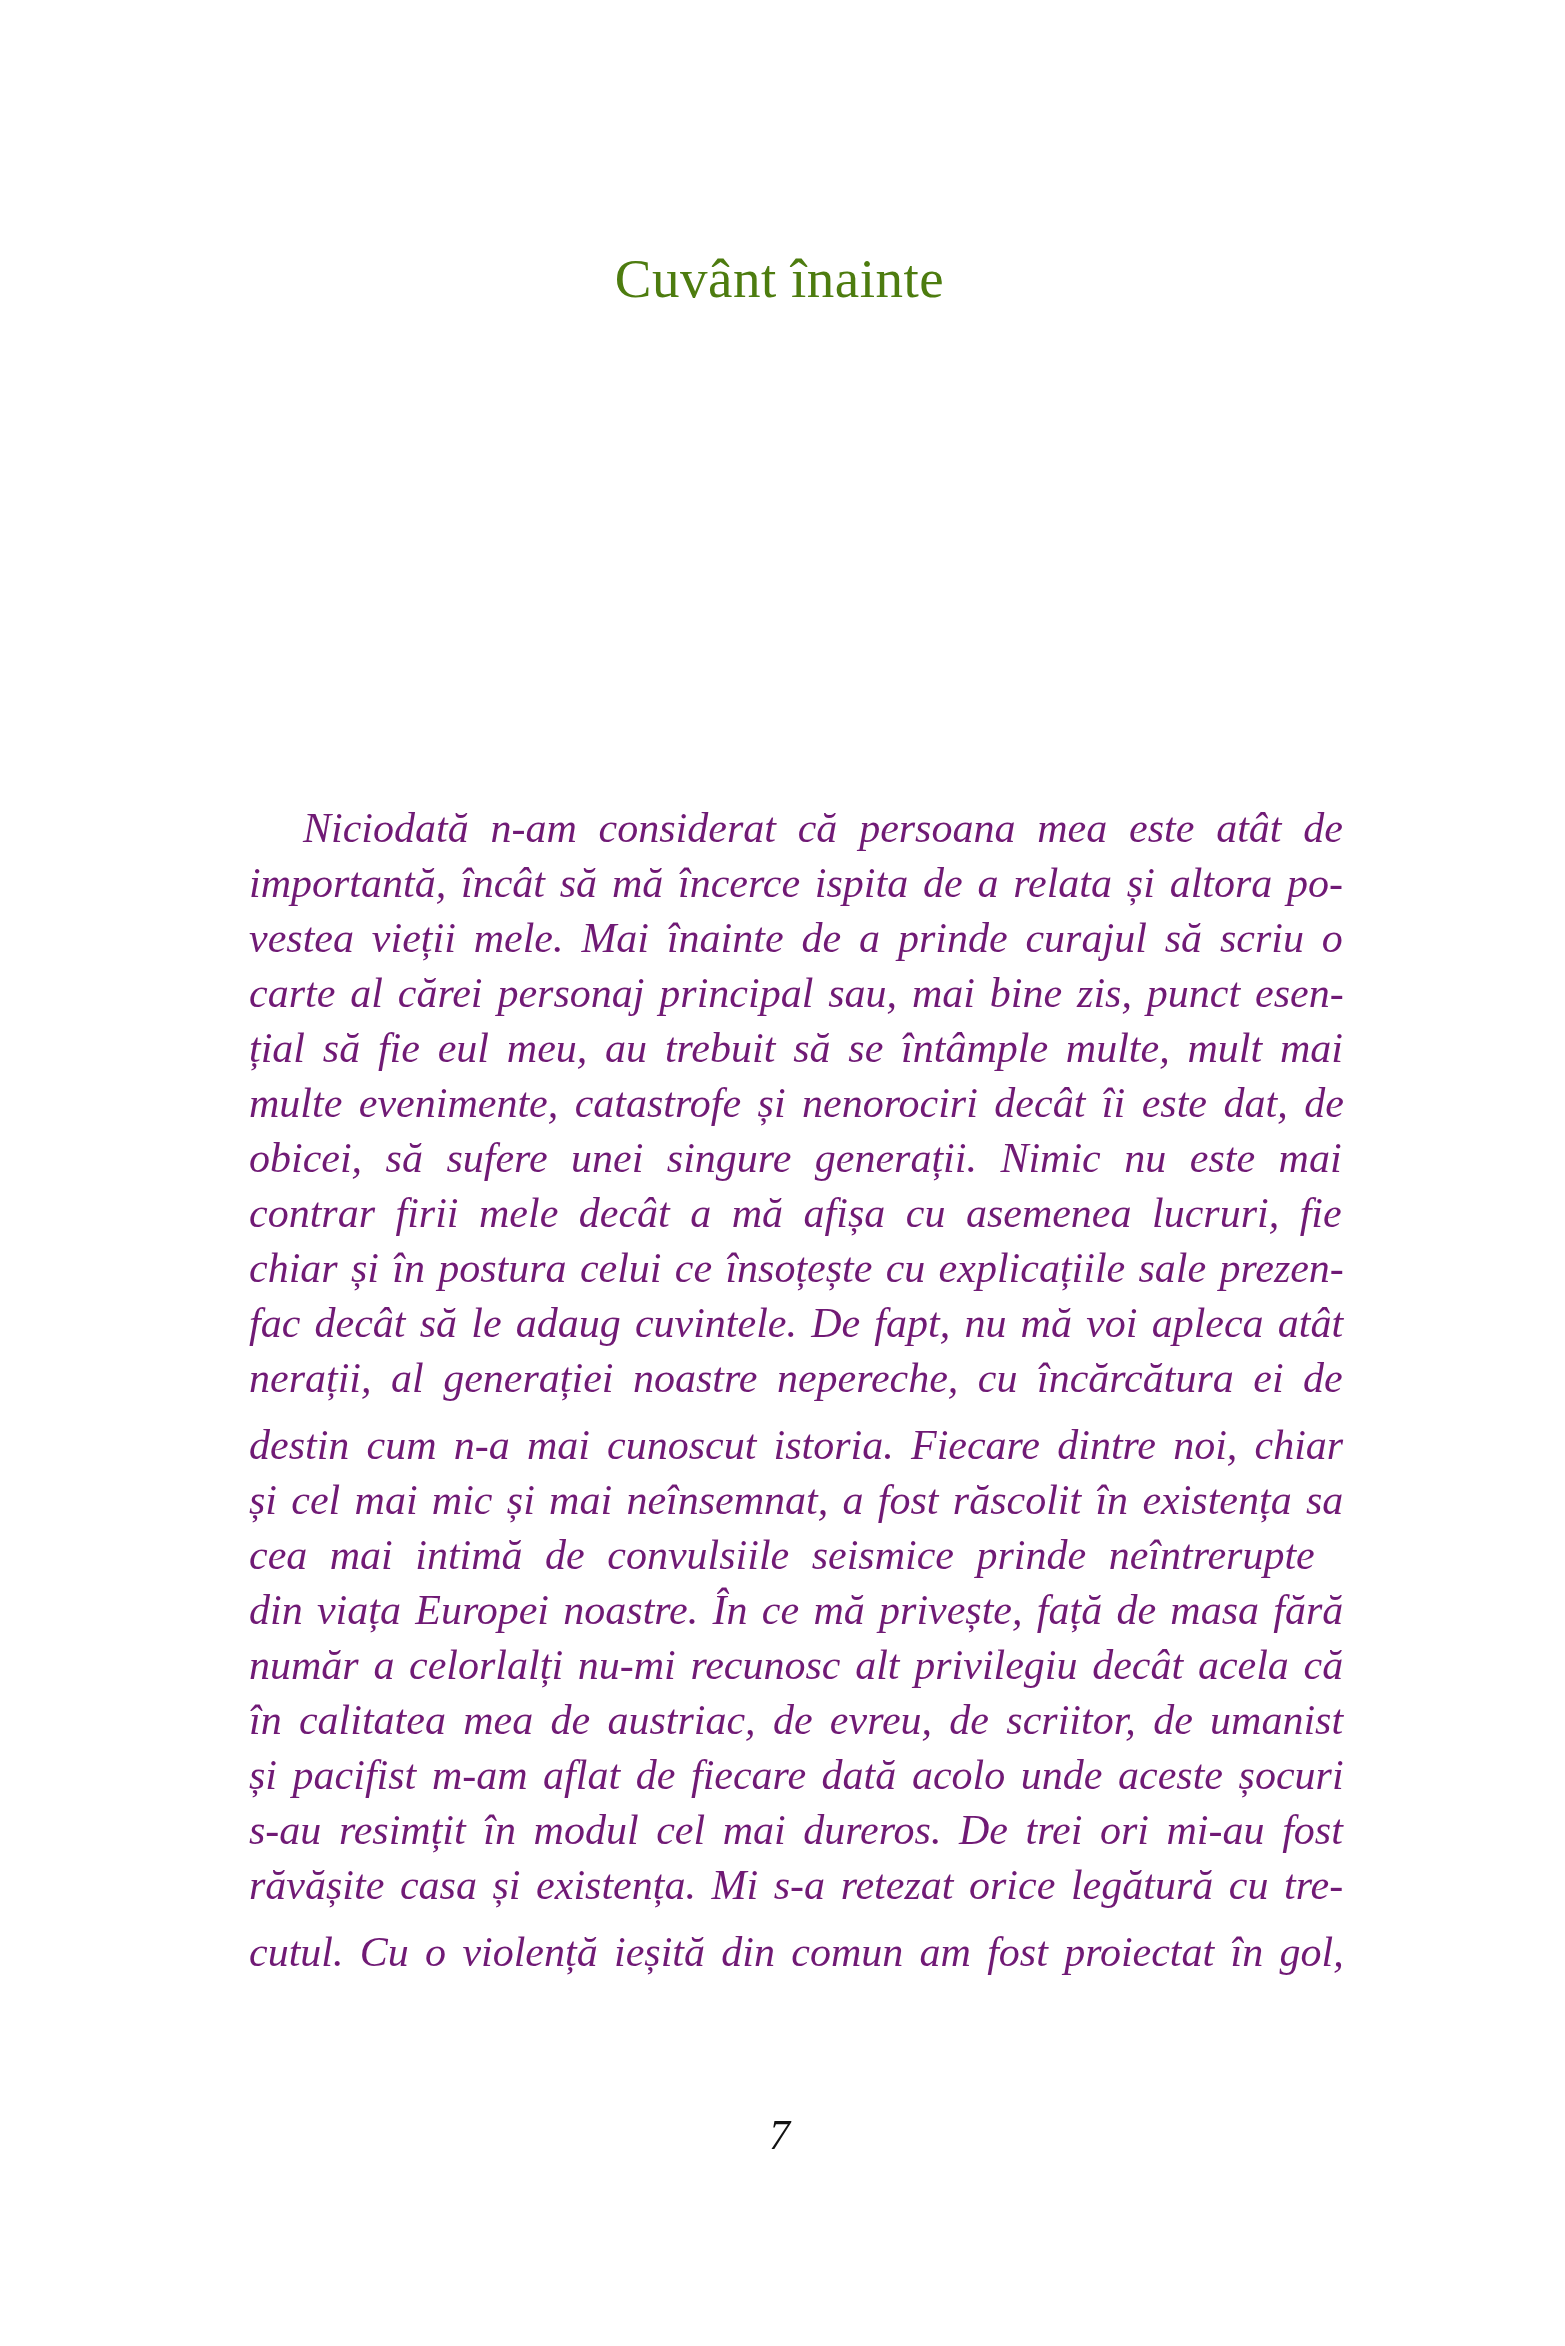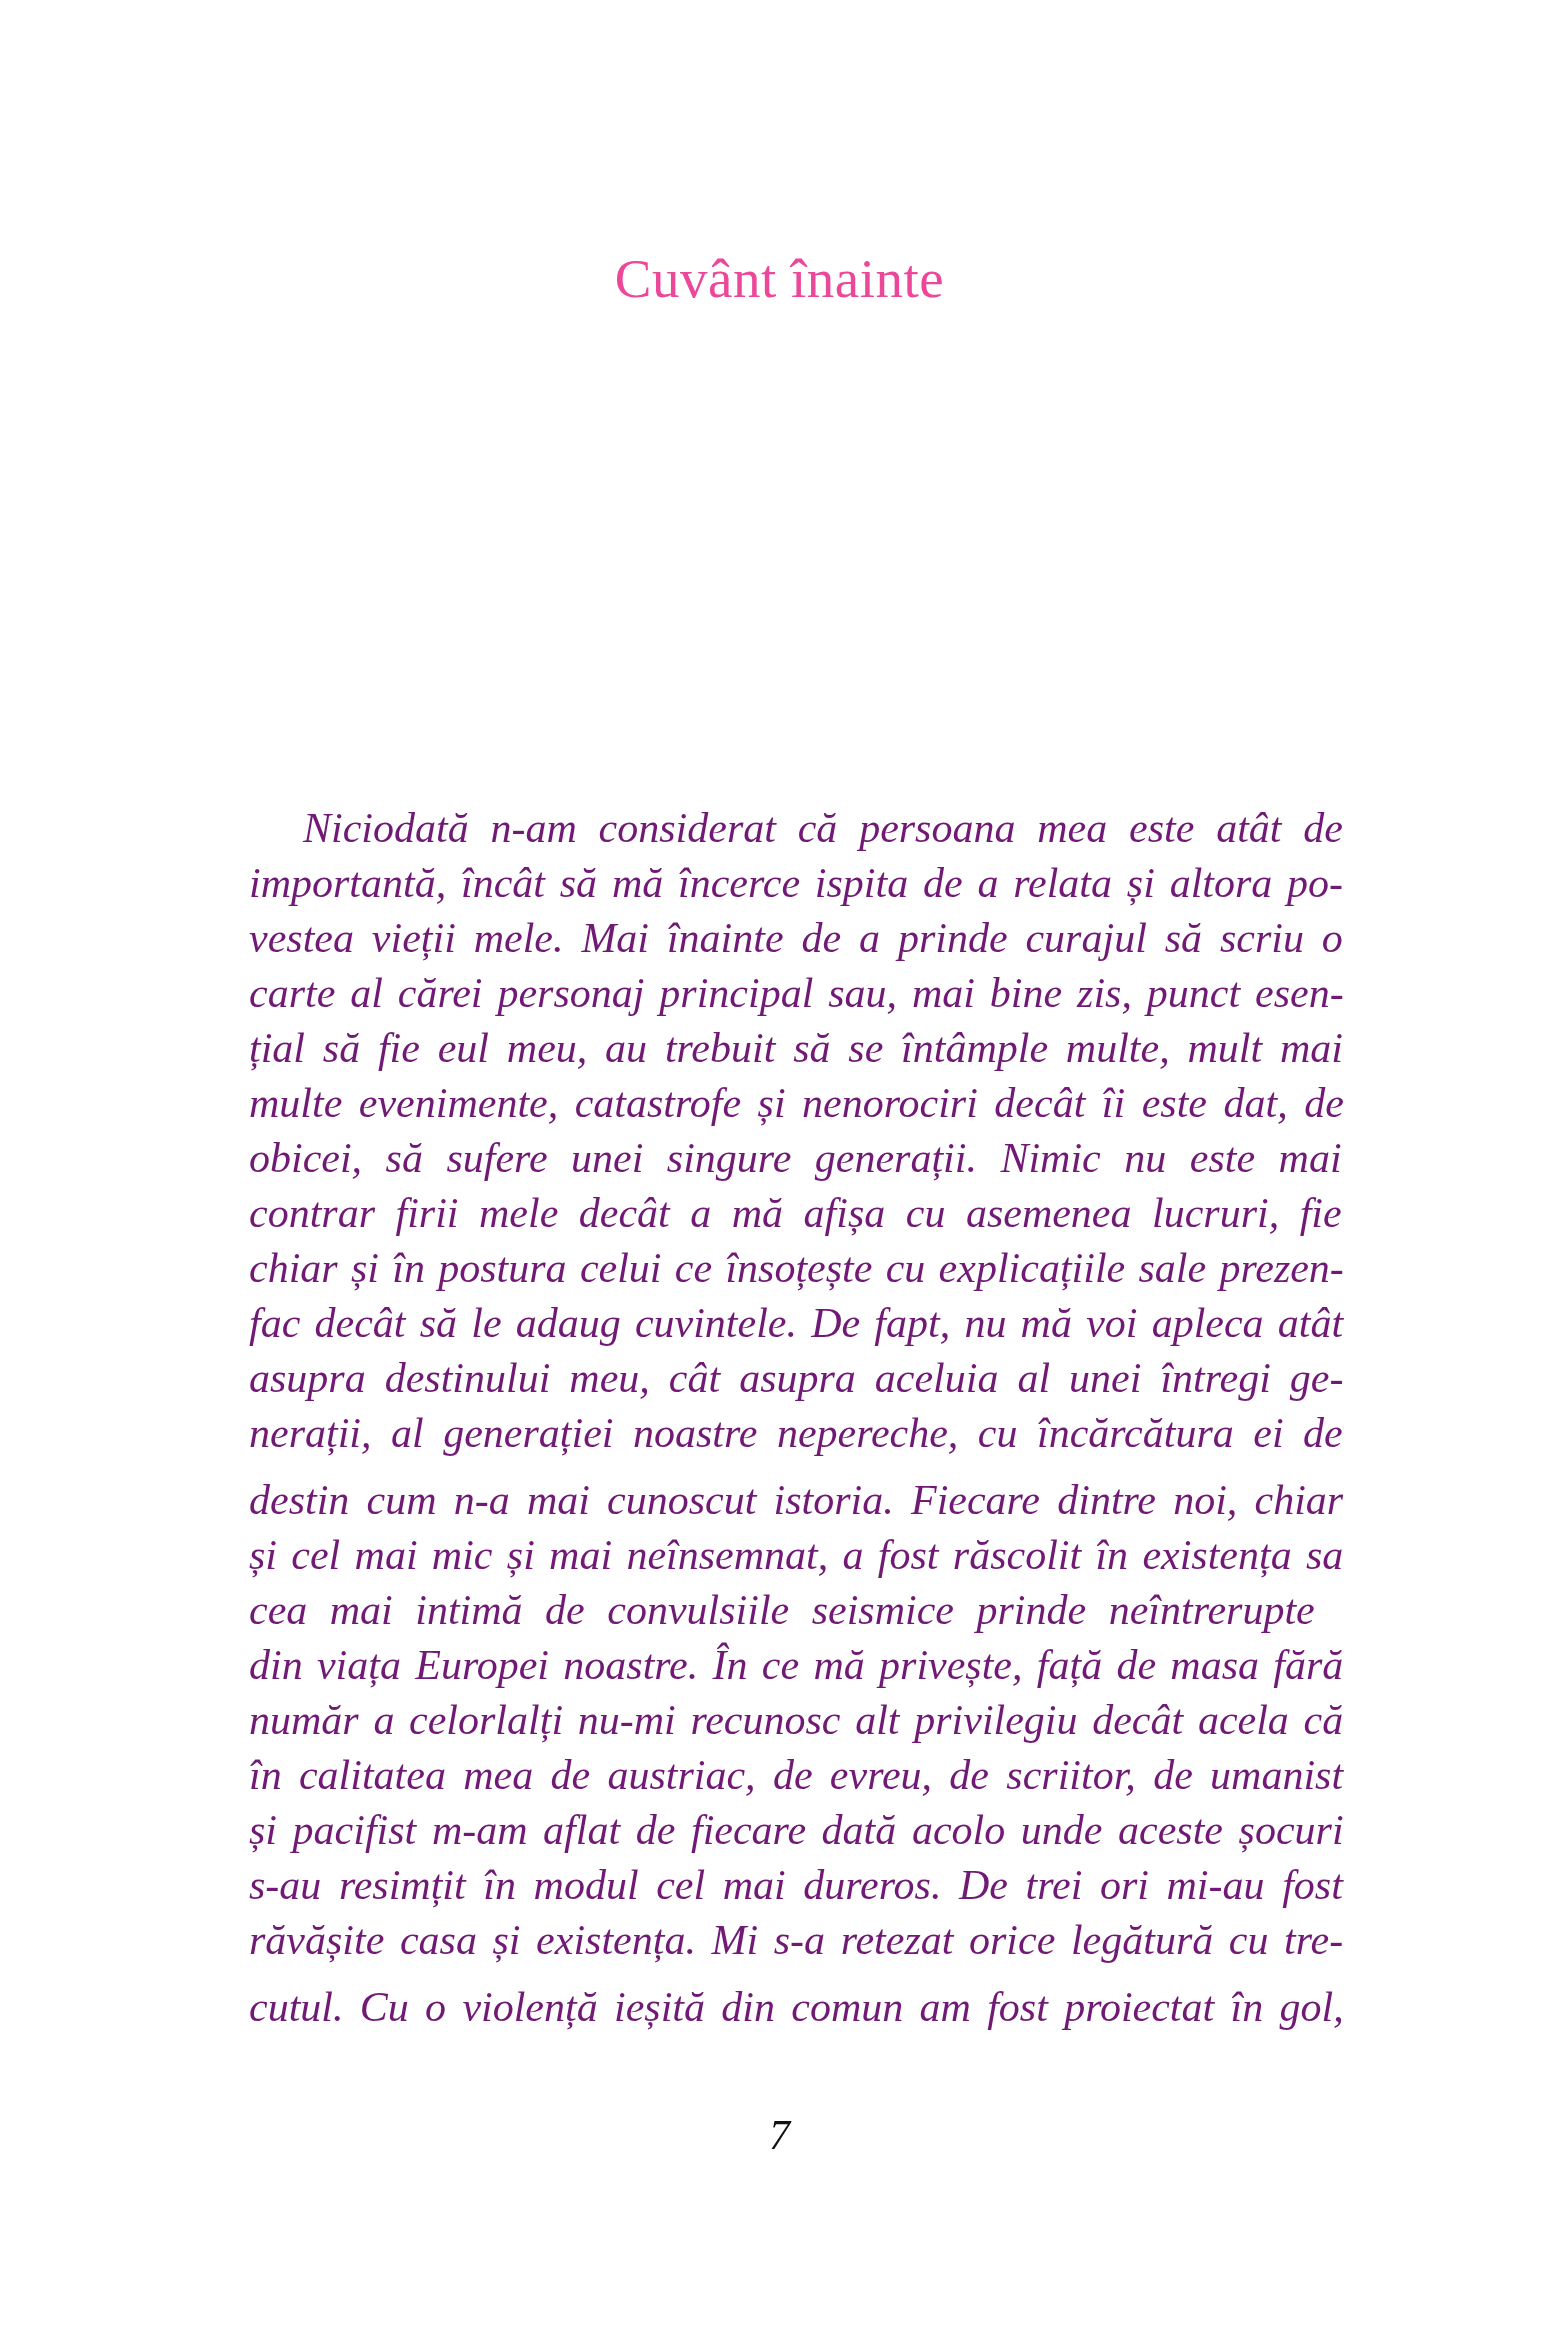--- a/index.html
+++ b/index.html
@@ -20,21 +20,21 @@
     position: absolute;
     top: 212px;
     left: 237px;
     width: 1085px;
     text-align: center;
     font-size: 55px;
     line-height: 59px;
     font-weight: normal;
     font-style: normal;
     letter-spacing: 0.5px;
-    color: #ec4899;
+    color: #4d7c0f;
   }
   .textblock {
     position: absolute;
     top: 801px;
     left: 249px;
     width: 1085px;
     font-style: italic;
     font-size: 42px;
     line-height: 55px;
     color: #701a75;
@@ -69,21 +69,20 @@
     <div class="bodyline indent" style="word-spacing: 11.3px;"><span>Niciodată n-am considerat că persoana mea este atât de</span></div>
     <div class="bodyline" style="word-spacing: 4.3px;"><span>importantă, încât să mă încerce ispita de a relata și altora po-</span></div>
     <div class="bodyline" style="word-spacing: 7.4px;"><span>vestea vieții mele. Mai înainte de a prinde curajul să scriu o</span></div>
     <div class="bodyline" style="word-spacing: 4.4px;"><span>carte al cărei personaj principal sau, mai bine zis, punct esen-</span></div>
     <div class="bodyline" style="word-spacing: 7.3px;"><span>țial să fie eul meu, au trebuit să se întâmple multe, mult mai</span></div>
     <div class="bodyline" style="word-spacing: 6px;"><span>multe evenimente, catastrofe și nenorociri decât îi este dat, de</span></div>
     <div class="bodyline" style="word-spacing: 13px;"><span>obicei, să sufere unei singure generații. Nimic nu este mai</span></div>
     <div class="bodyline" style="word-spacing: 10px;"><span>contrar firii mele decât a mă afișa cu asemenea lucruri, fie</span></div>
     <div class="bodyline" style="word-spacing: 2.8px;"><span>chiar și în postura celui ce însoțește cu explicațiile sale prezen-</span></div>
     <div class="bodyline" style="word-spacing: 3.7px;"><span>fac decât să le adaug cuvintele. De fapt, nu mă voi apleca atât</span></div>
-    <div class="bodyline" style="word-spacing: 8.5px;"><span>asupra destinului meu, cât asupra aceluia al unei întregi ge-</span></div>
     <div class="bodyline" style="word-spacing: 9px;"><span>nerații, al generației noastre nepereche, cu încărcătura ei de</span></div>
     <div class="bodyline" style="word-spacing: 6.7px; margin-top: 12px;"><span>destin cum n-a mai cunoscut istoria. Fiecare dintre noi, chiar</span></div>
     <div class="bodyline" style="word-spacing: 3.8px;"><span>și cel mai mic și mai neînsemnat, a fost răscolit în existența sa</span></div>
     <div class="bodyline" style="word-spacing: 12px;"><span>cea mai intimă de convulsiile seismice prinde neîntrerupte</span></div>
     <div class="bodyline" style="word-spacing: 3.8px;"><span>din viața Europei noastre. În ce mă privește, față de masa fără</span></div>
     <div class="bodyline" style="word-spacing: 4.2px;"><span>număr a celorlalți nu-mi recunosc alt privilegiu decât acela că</span></div>
     <div class="bodyline" style="word-spacing: 6.8px;"><span>în calitatea mea de austriac, de evreu, de scriitor, de umanist</span></div>
     <div class="bodyline" style="word-spacing: 5.1px;"><span>și pacifist m-am aflat de fiecare dată acolo unde aceste șocuri</span></div>
     <div class="bodyline" style="word-spacing: 7.1px;"><span>s-au resimțit în modul cel mai dureros. De trei ori mi-au fost</span></div>
     <div class="bodyline" style="word-spacing: 5.1px;"><span>răvășite casa și existența. Mi s-a retezat orice legătură cu tre-</span></div>

